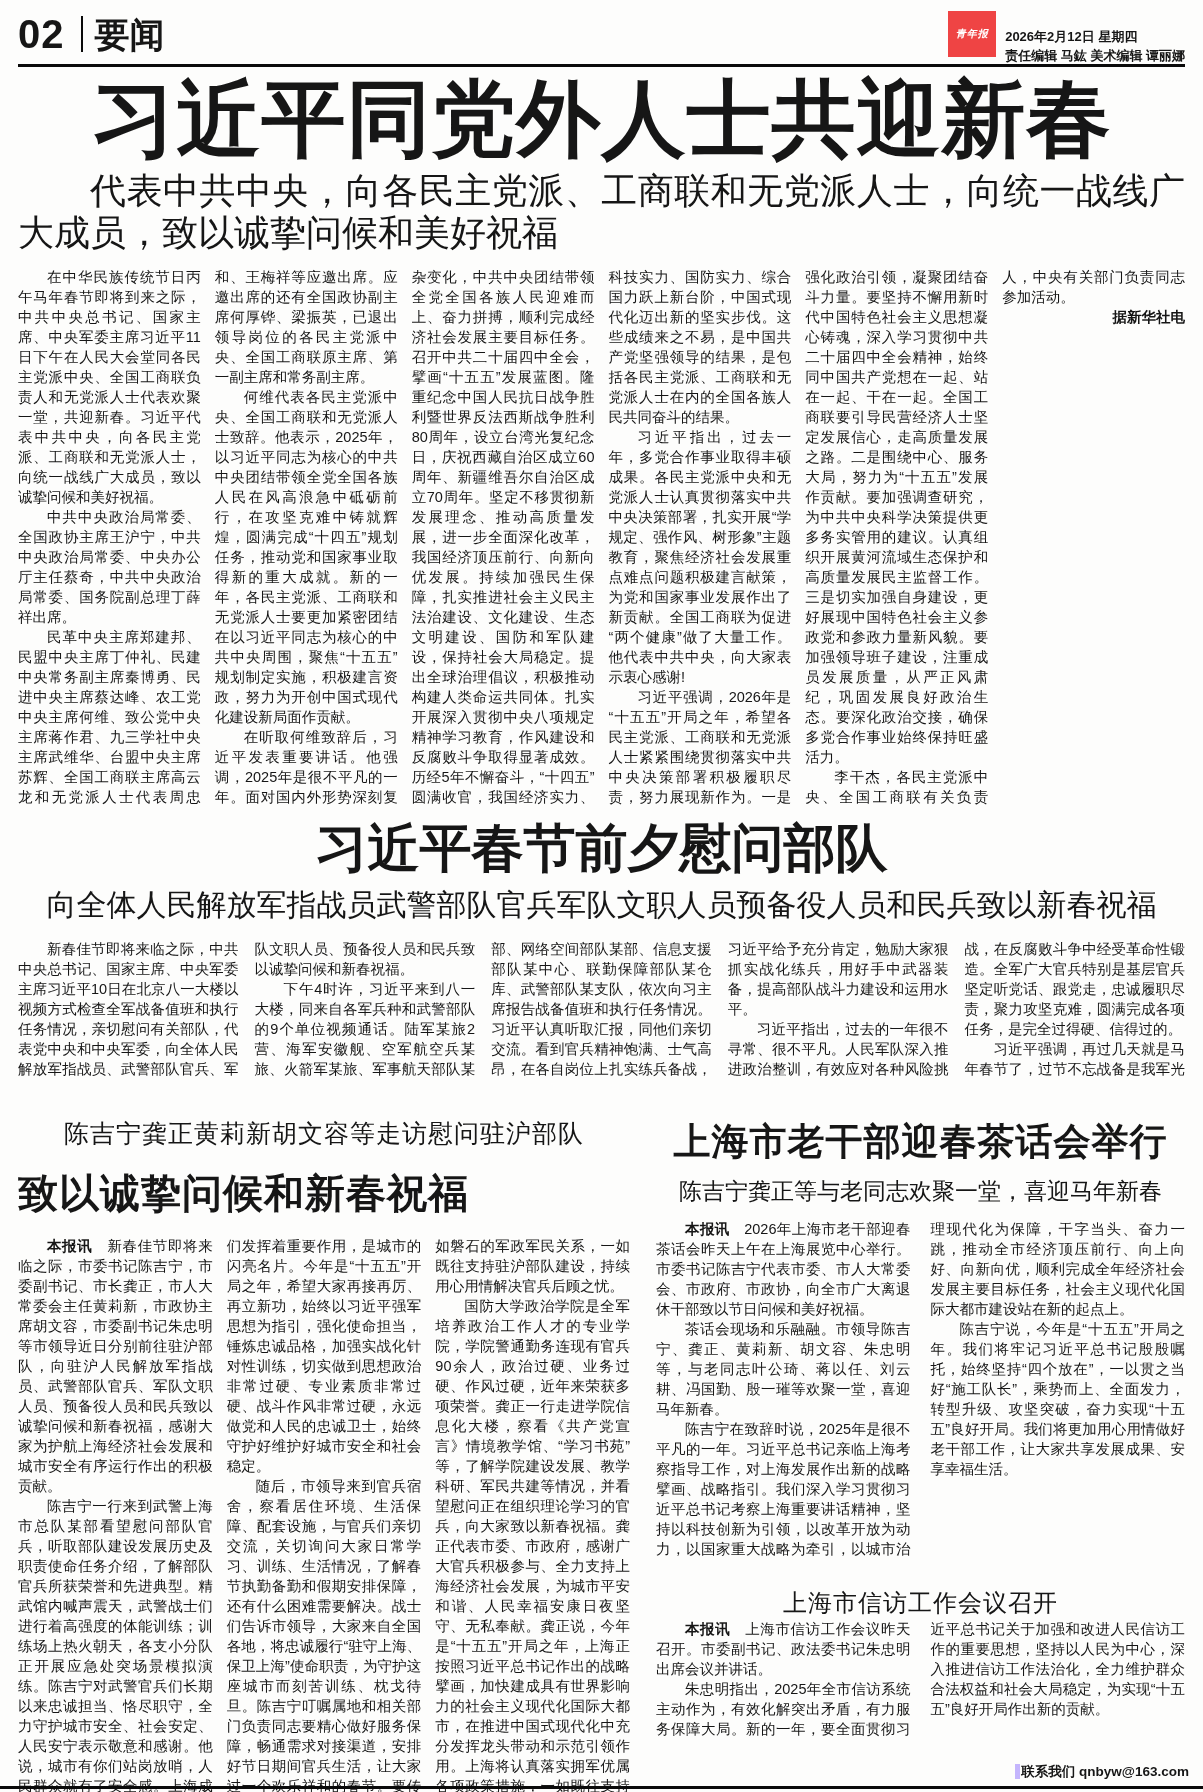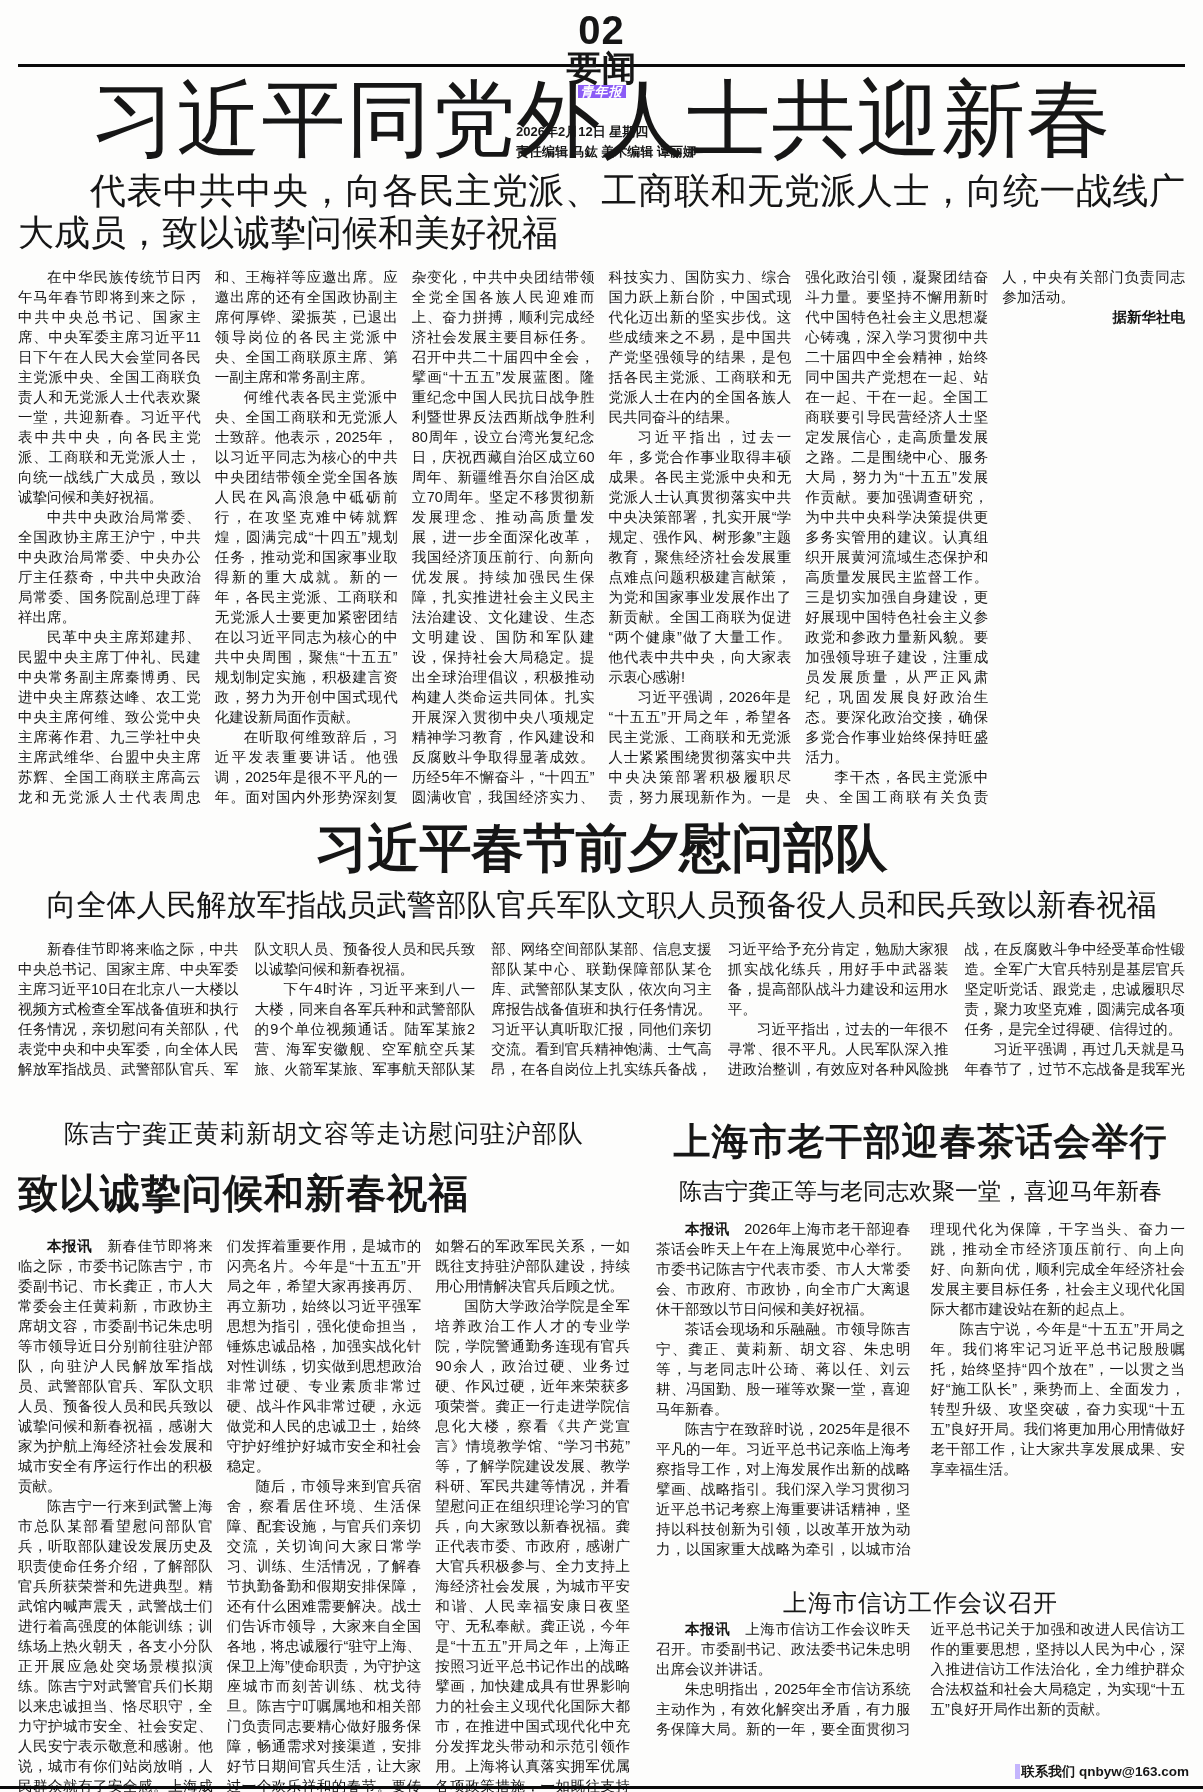--- a/index.html
+++ b/index.html
@@ -2,35 +2,35 @@
 <html lang="zh"><head>
 <meta charset="utf-8">
 <style>
   html,body{margin:0;padding:0;background:#e8e8e8;}
   .page{
     width:1203px;height:1792px;margin:0 auto;background:#fdfdfc;
     box-sizing:border-box;padding:10px 18px 0;position:relative;overflow:hidden;
     font-family:"Liberation Sans","DejaVu Sans",sans-serif;color:#161616;
   }
   
-  .hdr{display:flex;align-items:center;border-bottom:3px solid #0a0a0a;padding-bottom:6px;height:48px;flex-direction:column;}
+  .hdr{display:flex;align-items:center;border-bottom:3px solid #0a0a0a;padding-bottom:6px;height:48px;}
   .hdr-num{font-size:40px;font-weight:700;letter-spacing:1px;line-height:1;}
   .hdr-bar{width:2px;height:36px;background:#0a0a0a;margin:0 12px 0 16px;}
   .hdr-section{font-size:35px;font-weight:700;line-height:1;}
   .hdr-spacer{flex:1;}
-  .logo{width:48px;height:46px;background:#8b5cf6;color:#fff;display:flex;align-items:center;justify-content:center;
-        font-size:13px;font-weight:700;letter-spacing:1px;font-style:italic;line-height:1;}
+  .logo{width:48px;height:46px;background:#ef4444;color:#fff;display:flex;align-items:center;justify-content:center;
+        font-size:10px;font-weight:700;letter-spacing:1px;font-style:italic;line-height:1;}
   .hdr-dates{margin-left:9px;font-size:13px;font-weight:700;line-height:1.5;white-space:nowrap;margin-top:24px;}
   
   .cols{column-fill:auto;text-align:justify;font-size:14.5px;line-height:20px;overflow:hidden;}
   .cols p{margin:0;text-indent:2em;}
   .lead{font-weight:700;}
   .byline{text-align:right;font-weight:700;text-indent:0 !important;}
   
-  .a1-headline{text-align:center;font-size:84px;font-weight:400;line-height:1.06;margin-top:8px;letter-spacing:1px;white-space:nowrap;}
+  .a1-headline{text-align:center;font-size:84px;font-weight:700;line-height:1.06;margin-top:8px;letter-spacing:1px;white-space:nowrap;}
   .a1-sub{font-size:36px;line-height:42px;font-weight:500;text-align:justify;text-indent:2em;margin:6px 0 13px;}
   .a1-body{column-count:6;column-gap:14px;height:548px;}
   
   .a2{margin-top:6px;}
   .a2-headline{text-align:center;font-size:52px;font-weight:900;line-height:1.05;}
   .a2-sub{text-align:center;font-size:30px;font-weight:400;margin:9px 0 13px;white-space:nowrap;}
   .a2-body{column-count:5;column-gap:16px;height:158px;}
   
   .bottom{display:flex;gap:26px;margin-top:20px;}
   .b-left{width:612px;flex:none;}

